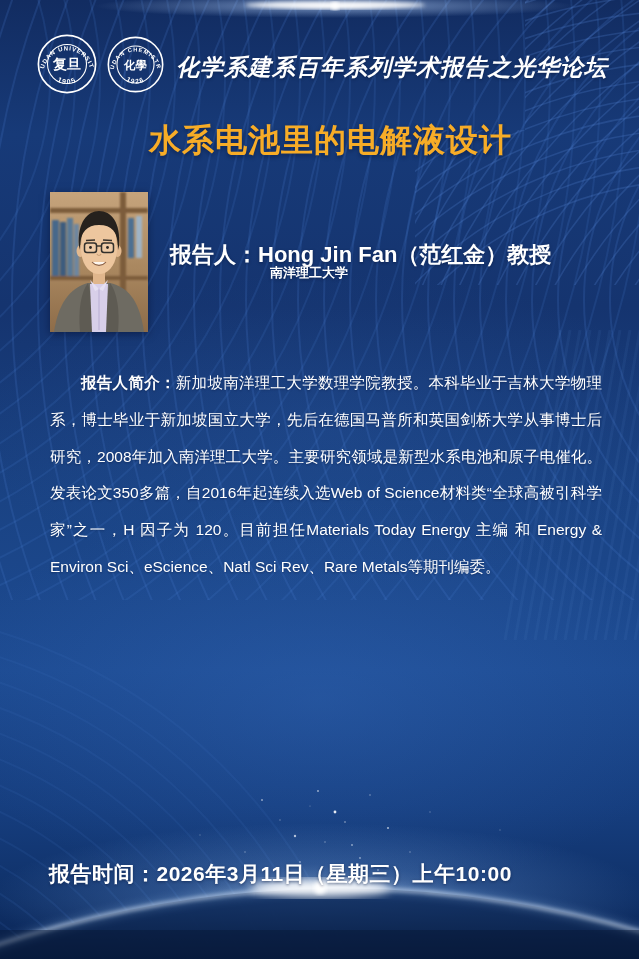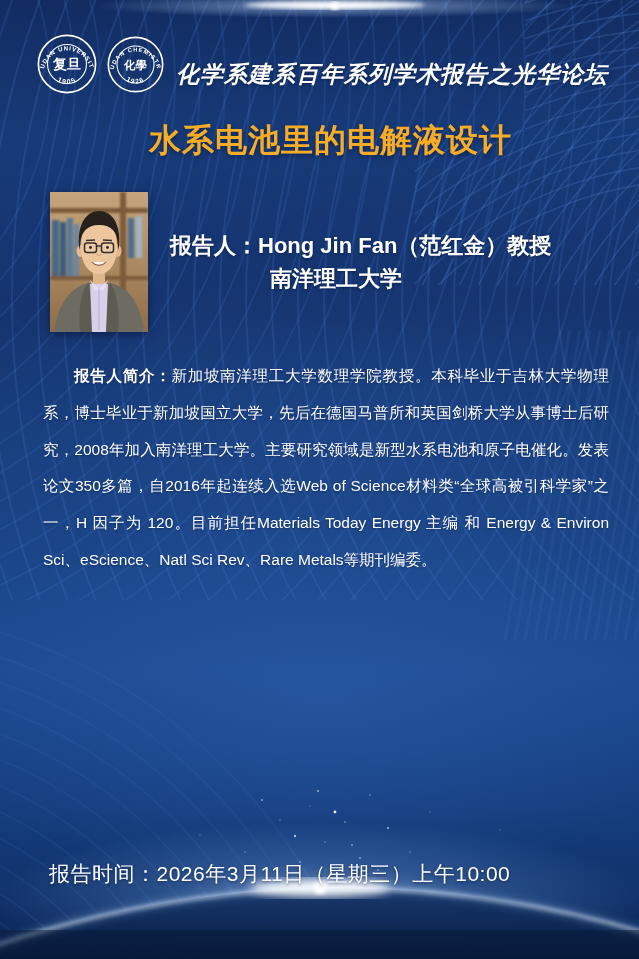--- a/index.html
+++ b/index.html
@@ -8,54 +8,54 @@
     background:#142F67;color:#fff;
     font-family:"Liberation Sans",sans-serif;
   }
   .bg-svg{position:absolute;left:0;top:0;width:639px;height:959px;display:block;}
   .layer{position:absolute;}
 
   .seals{top:34px;left:37px;display:flex;align-items:center;gap:10px;}
   .seal{display:block;}
 
   .forum-title{
-    left:176px;top:59px;width:420px;
+    left:176px;top:52px;width:420px;
     font-family:"Liberation Serif",serif;font-style:italic;font-weight:700;
     font-size:23px;letter-spacing:1px;color:#ffffff;
     text-shadow:0 1px 3px rgba(0,15,50,.5);white-space:nowrap;
   }
   .lecture-title{
     left:0;top:119px;width:639px;text-align:center;
     transform:translateX(11px);
     font-size:32px;font-weight:900;letter-spacing:1px;color:#F7AC27;
     text-shadow:0 2px 4px rgba(0,10,40,.45);white-space:nowrap;
   }
 
   .photo-wrap{left:50px;top:192px;width:98px;height:140px;box-shadow:0 2px 8px rgba(0,10,40,.5);}
   .photo-wrap svg{display:block;}
 
   .speaker-line{
-    left:170px;top:231px;font-size:22px;font-weight:700;white-space:nowrap;
+    left:170px;top:240px;font-size:22px;font-weight:700;white-space:nowrap;
     text-shadow:0 1px 3px rgba(0,15,50,.5);
   }
   .speaker-affil{
-    left:270px;top:264px;font-size:22px;font-weight:700;white-space:nowrap;
+    left:270px;top:264px;font-size:13px;font-weight:700;white-space:nowrap;
     text-shadow:0 1px 3px rgba(0,15,50,.5);
   }
 
   .paragraphs{
     left:42px;top:357px;width:568px;
     font-size:15.5px;line-height:36.8px;text-align:justify;
     text-shadow:0 1px 2px rgba(0,15,50,.4);
   }
-  .paragraphs p{margin:1px;text-indent:2em;}
+  .paragraphs p{margin:8px;text-indent:2em;}
   .para-label{font-weight:700;}
 
   .footer{
-    left:49px;top:852px;font-size:21px;font-weight:400;letter-spacing:.5px;
+    left:49px;top:852px;font-size:21px;font-weight:700;letter-spacing:.5px;
     line-height:44px;text-shadow:0 1px 3px rgba(0,15,50,.5);white-space:nowrap;
   }
 </style>
 </head>
 <body>
 
 <svg id="bg" class="bg-svg" viewBox="0 0 639 959" xmlns="http://www.w3.org/2000/svg">
   <defs>
     <linearGradient id="bgGrad" x1="0" y1="0" x2="0" y2="1">
       <stop offset="0%" stop-color="#122c61"></stop>

